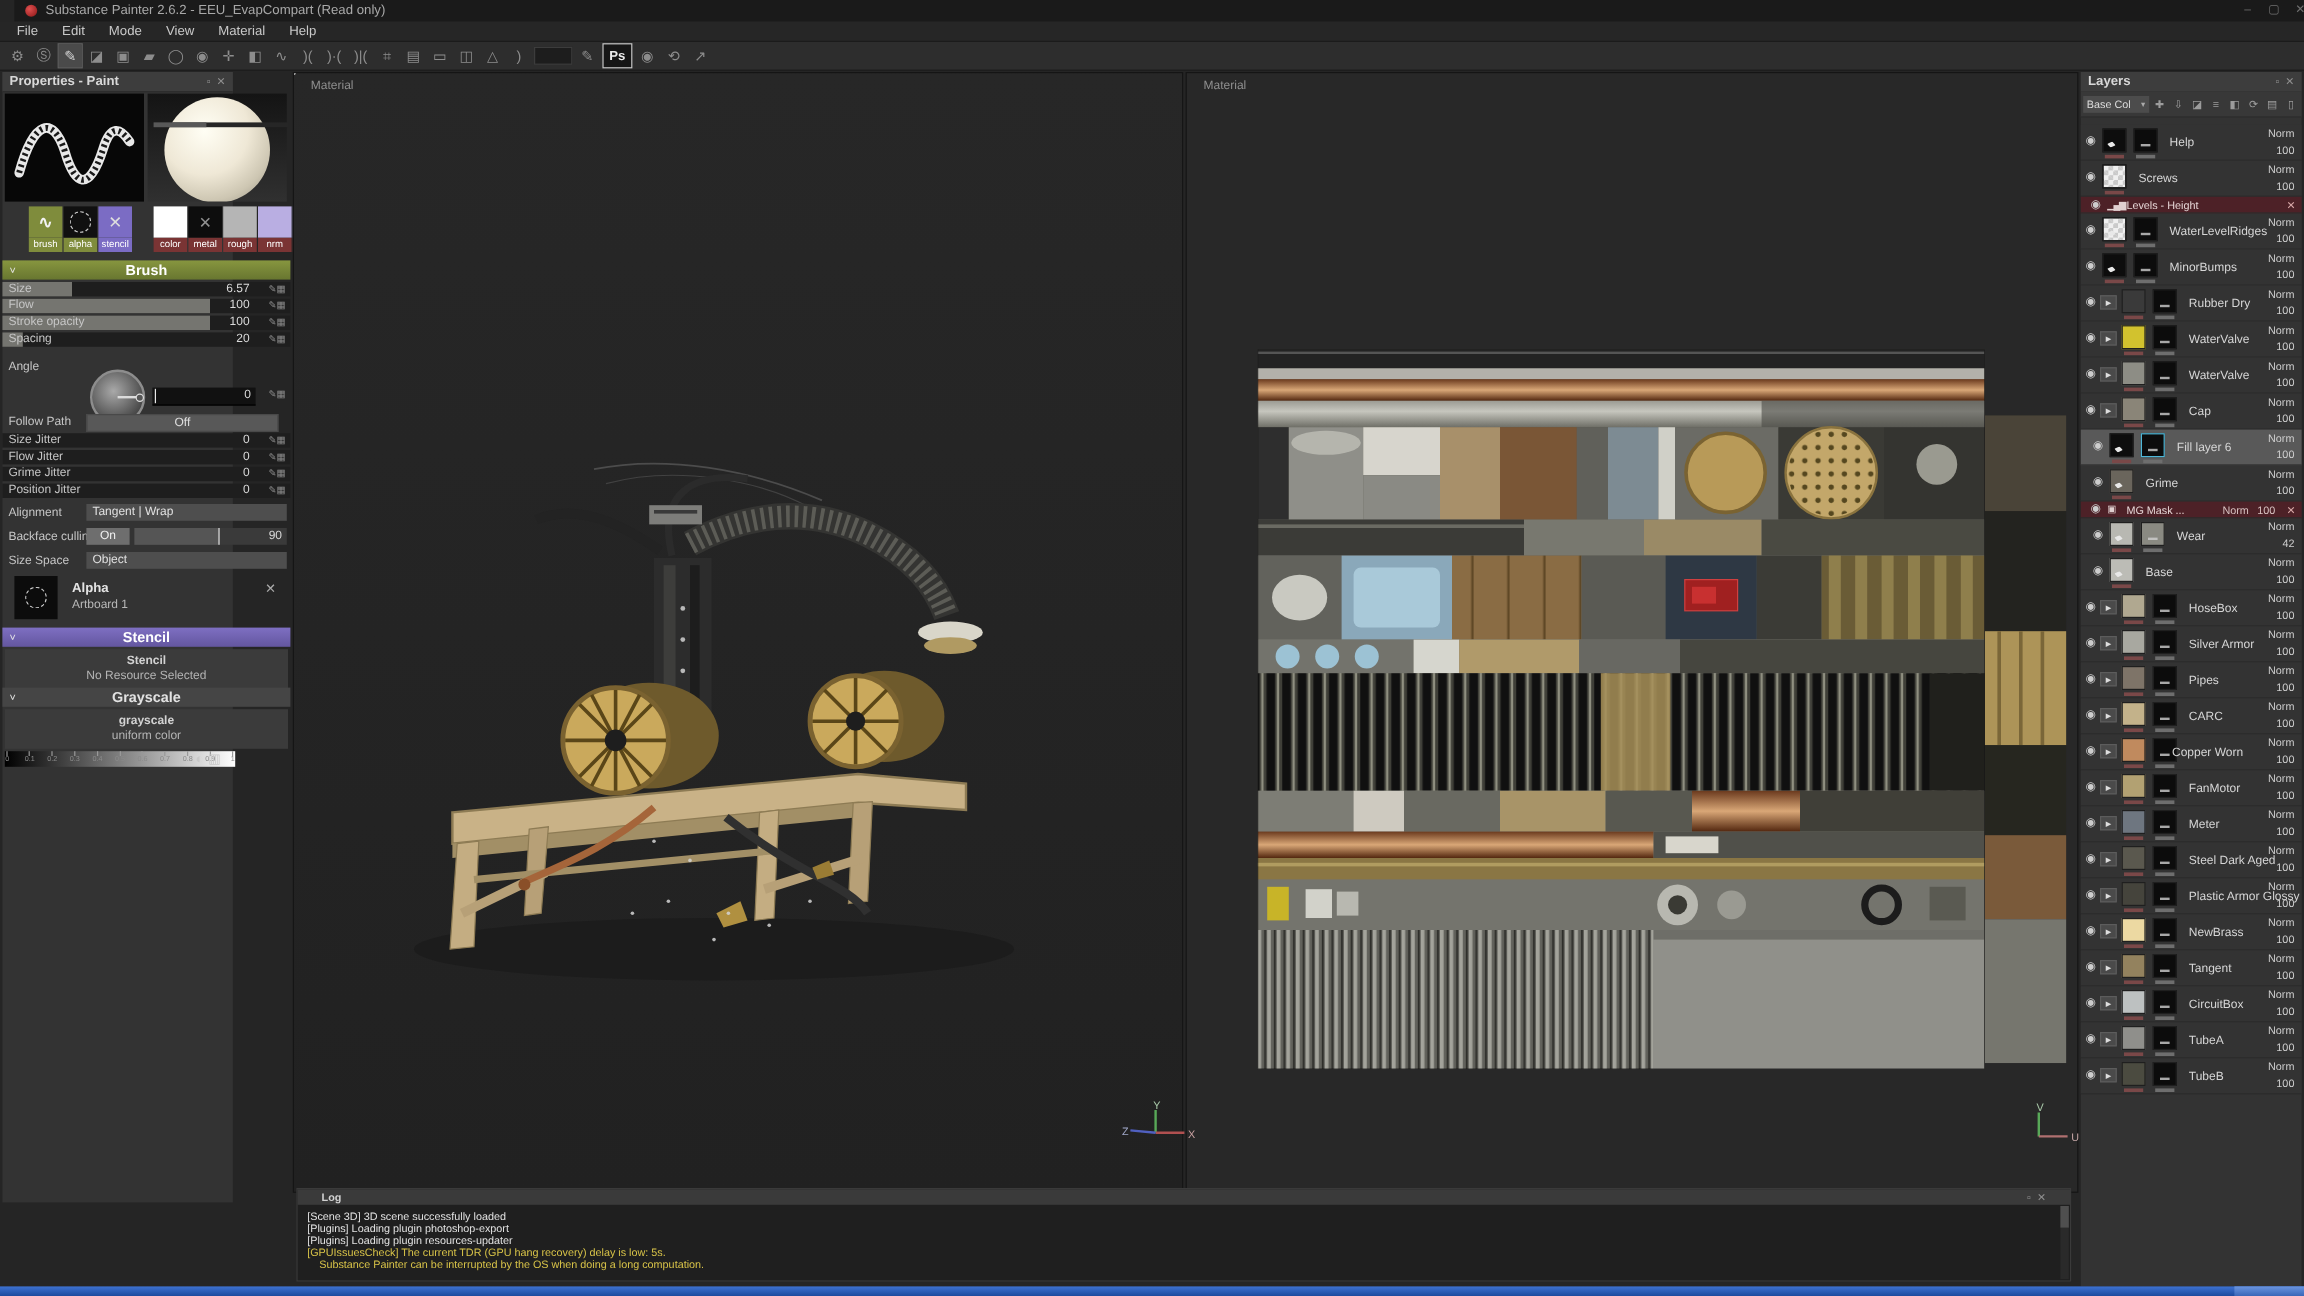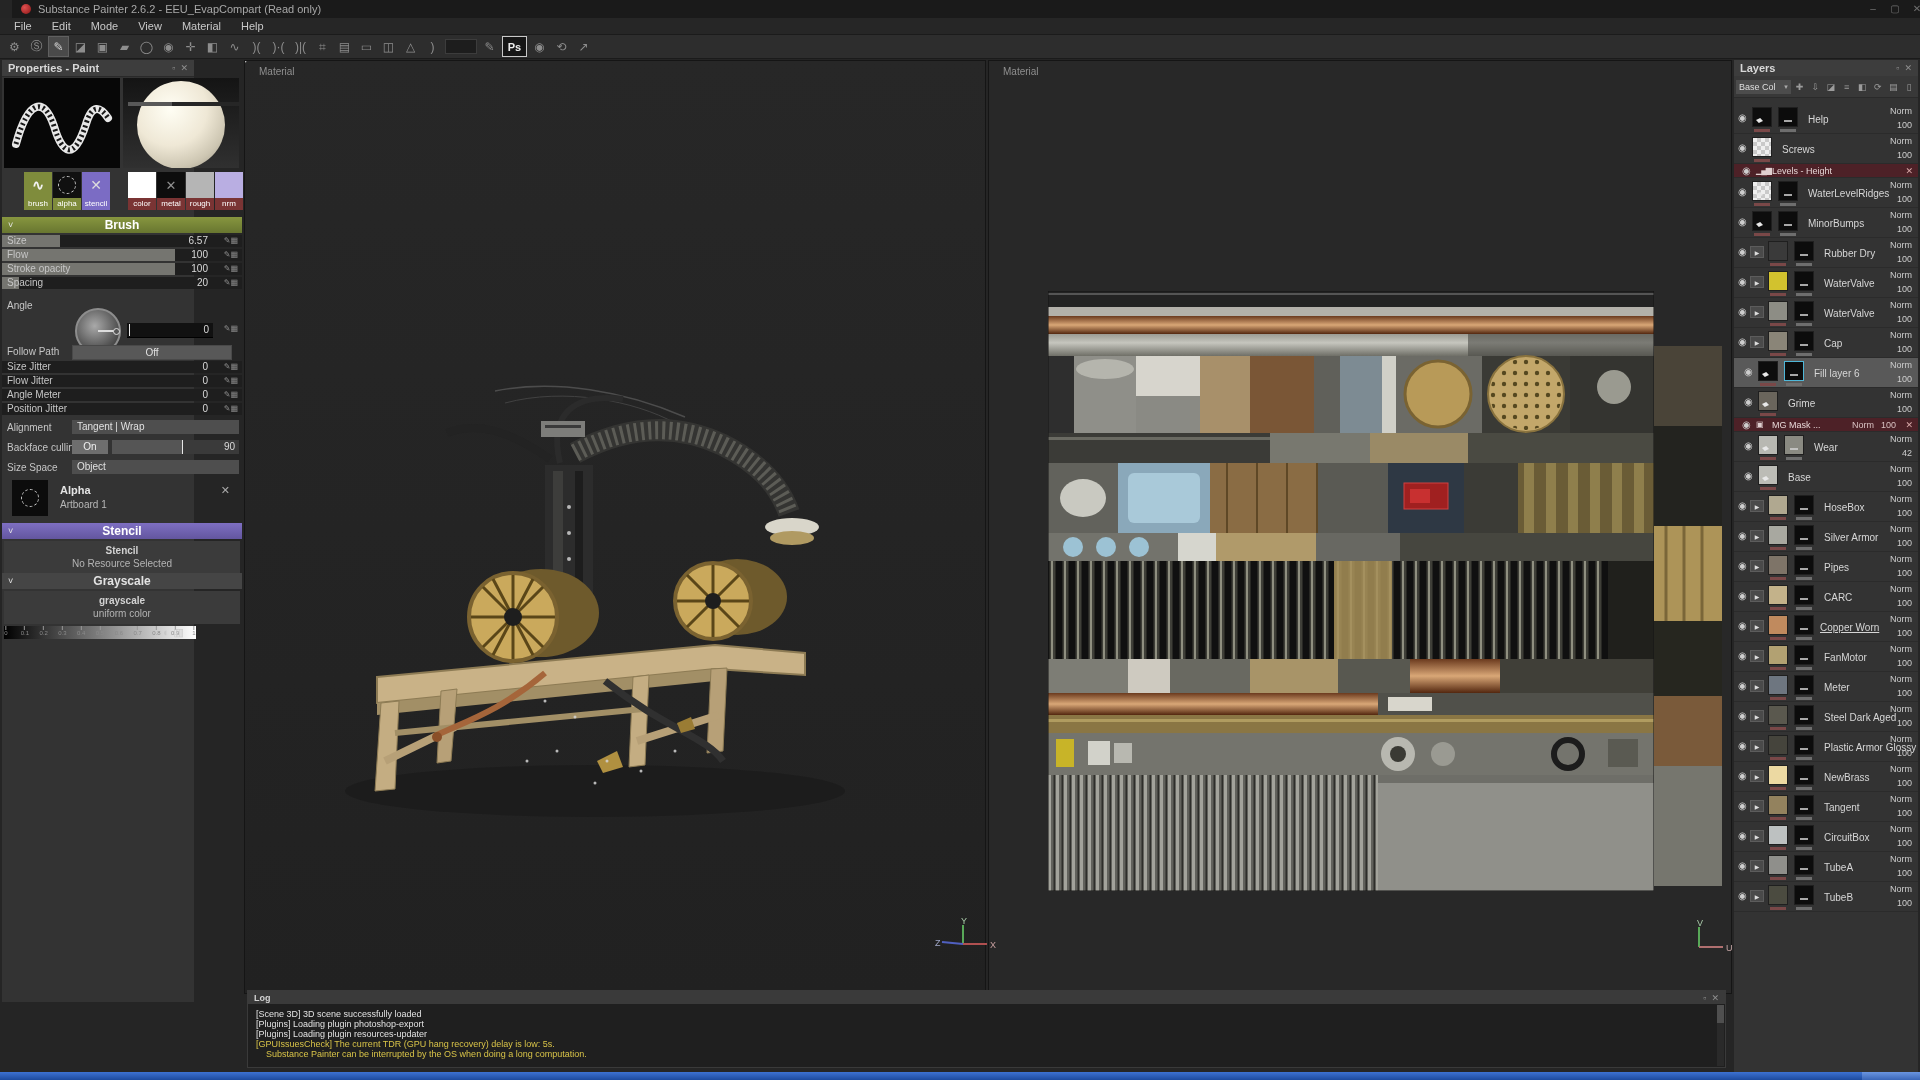--- a/index.html
+++ b/index.html
@@ -115,21 +115,21 @@
   .lname{position:absolute;top:10px;font-size:10px;color:#d6d6d6;white-space:nowrap;}
   .lblend{position:absolute;right:6px;top:2px;font-size:9px;color:#cecece;}
   .lopacity{position:absolute;right:6px;top:16px;font-size:9px;color:#cecece;}
   .eicon{position:absolute;left:22px;top:2px;font-size:8px;color:#e0d0d0;letter-spacing:-1px;}
   .ename{position:absolute;left:38px;top:2px;font-size:9px;color:#e6d6d6;white-space:nowrap;}
   .eblend{position:absolute;right:44px;top:2px;font-size:9px;color:#d8c2c2;}
   .eop{position:absolute;right:22px;top:2px;font-size:9px;color:#d8c2c2;}
   .ex{position:absolute;right:5px;top:2px;font-size:9px;color:#d8a8a8;}
   
   .log{position:absolute;left:247px;top:990px;width:1479px;height:78px;background:#1f1f1f;border:1px solid #3a3a3a;box-sizing:border-box;}
-  .loghead{height:13px;background:#3a3a3a;display:flex;align-items:center;padding:0 6px;font-size:9px;font-weight:bold;color:#d2d2d2;}
+  .loghead{height:13px;background:#3a3a3a;display:flex;align-items:center;padding:0 20px;font-size:9px;font-weight:bold;color:#d2d2d2;}
   .loghead .sp{flex:1;}
   .logbody{padding:5px 0 0 8px;font-size:9px;line-height:10px;}
   .logline{white-space:nowrap;overflow:hidden;}
   .logline.info{color:#e2e2e2;}
   .logline.warning{color:#d8c348;}
   .logline.indent{padding-left:10px;}
   .logscroll{position:absolute;right:1px;top:14px;bottom:1px;width:7px;background:#2a2a2a;}
   .logscroll b{display:block;width:7px;height:18px;background:#4f4f4f;}
   
   .taskbar{position:absolute;left:0;bottom:0;width:1920px;height:8px;background:linear-gradient(#3d72d2,#1d4a9e);}
@@ -308,21 +308,21 @@
           <span class="lab">Size Jitter</span>
           <span class="val">0</span>
           <span class="aux">✎▦</span>
         </div>
         <div class="srow" style="top: 315px;">
           <span class="lab">Flow Jitter</span>
           <span class="val">0</span>
           <span class="aux">✎▦</span>
         </div>
         <div class="srow" style="top: 329px;">
-          <span class="lab">Angle Meter</span>
+          <span class="lab">Grime Jitter</span>
           <span class="val">0</span>
           <span class="aux">✎▦</span>
         </div>
         <div class="srow" style="top: 343px;">
           <span class="lab">Position Jitter</span>
           <span class="val">0</span>
           <span class="aux">✎▦</span>
         </div>
       </div>
 
@@ -857,21 +857,21 @@
         </div>
         <div class="lrow">
           <span class="eye" style="left: 4px;">◉</span>
           <span class="folder" style="left: 16px;">▶</span>
           <span class="thumb" style="left: 34px; background: rgb(192, 138, 94);"></span>
           <span class="tstrip" style="left: 36px;"></span>
           <span class="thumb" style="left: 60px; background: rgb(12, 12, 12);">
             <span class="mmark"></span>
           </span>
           <span class="tstrip" style="left: 62px; background: rgb(110, 110, 110);"></span>
-          <span class="lname" style="left: 86px; text-decoration: underline;">Copper Worn</span>
+          <span class="lname" style="left: 76px;">Copper Worn</span>
           <span class="lblend">Norm</span>
           <span class="lopacity">100</span>
         </div>
         <div class="lrow">
           <span class="eye" style="left: 4px;">◉</span>
           <span class="folder" style="left: 16px;">▶</span>
           <span class="thumb" style="left: 34px; background: rgb(178, 161, 114);"></span>
           <span class="tstrip" style="left: 36px;"></span>
           <span class="thumb" style="left: 60px; background: rgb(12, 12, 12);">
             <span class="mmark"></span>

